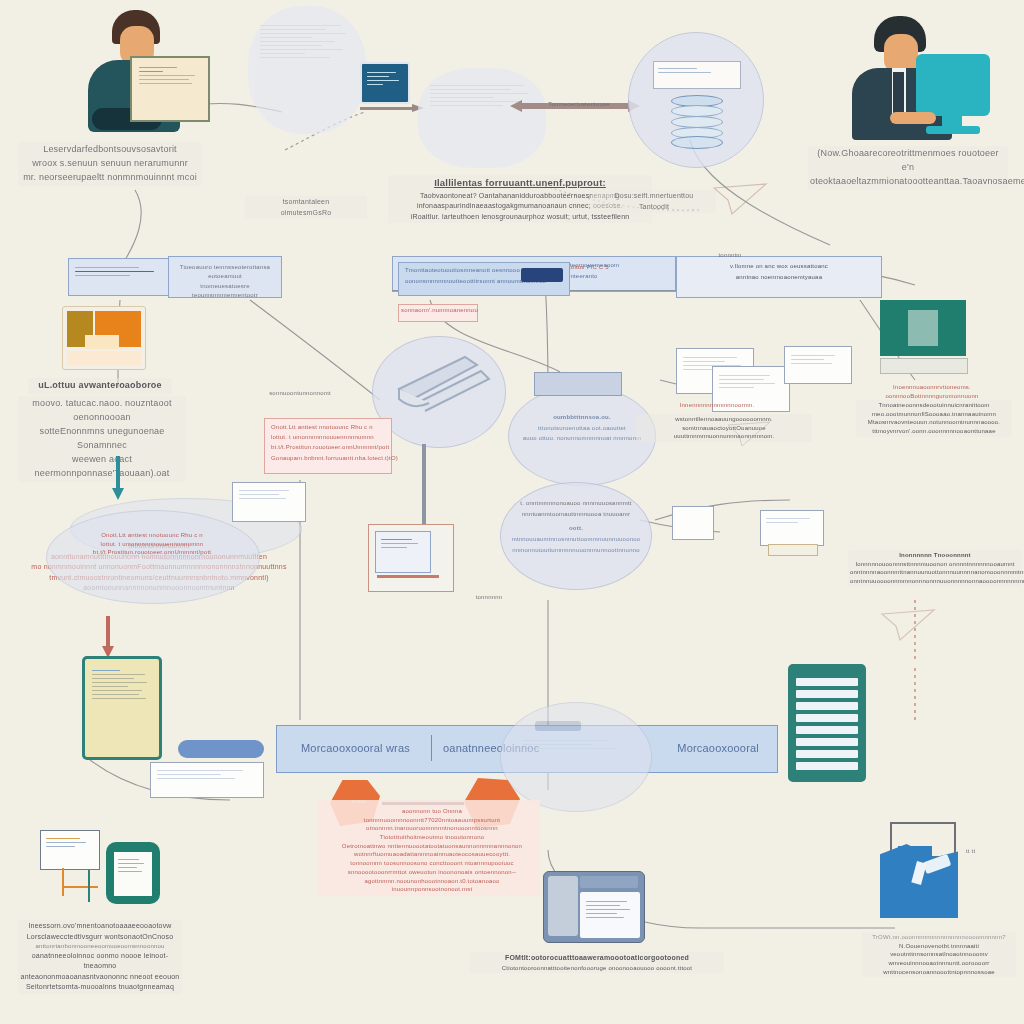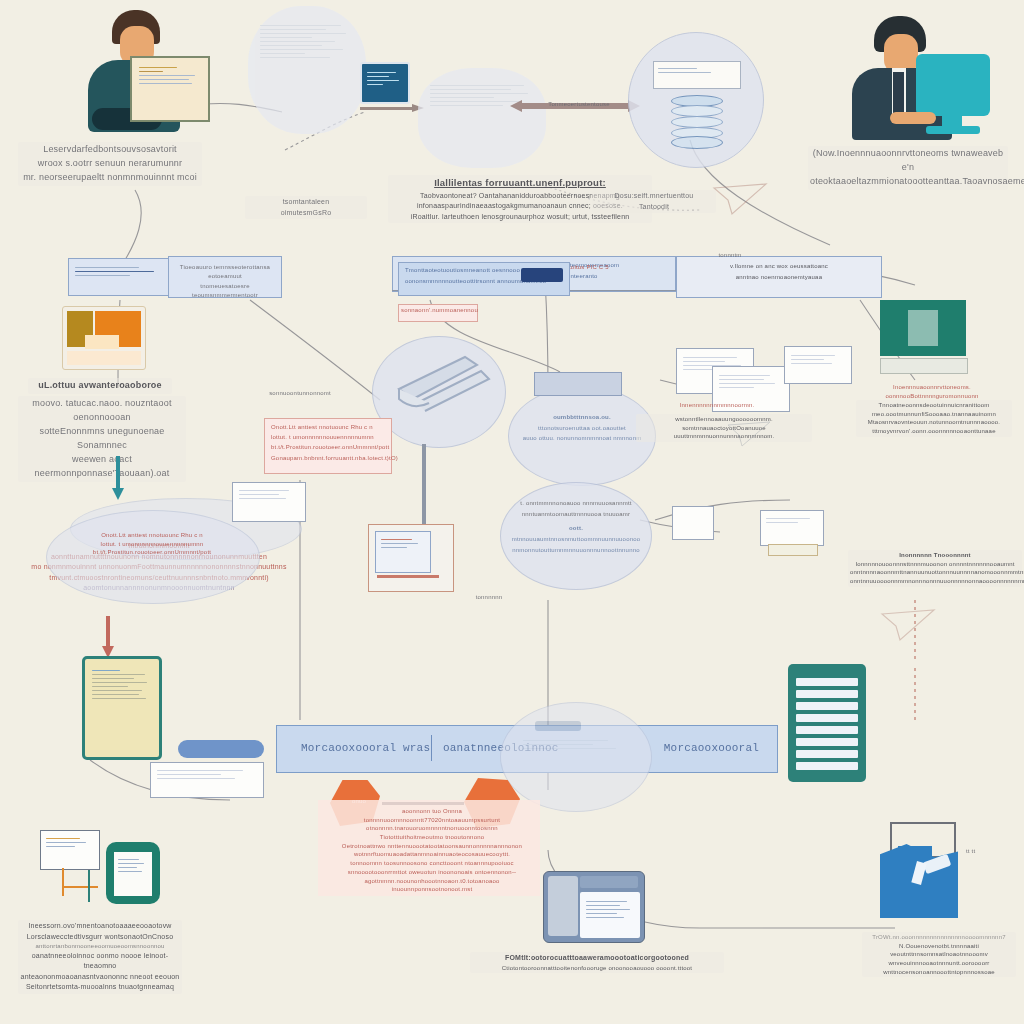--- a/index.html
+++ b/index.html
@@ -96,21 +96,21 @@
         <i style="background:#c9a24a;width:62%"></i>
           <i style="background:#b9934a;width:38%"></i>
         <i style="background:#a9b9cf;width:90%"></i>
           <i style="background:#a9b9cf;width:80%"></i>
         <i style="background:#a9b9cf;width:86%"></i>
       </div>
     </div>
   </div>
   <div class="abs ptext" style="left:18px;top:142px;width:180px;">
     <div>Leservdarfedbontsouvsosavtorit</div>
-    <div>wroox s.ootrr senuun nerarumunnr</div>
+    <div>wroox s.senuun senuun nerarumunnr</div>
     <div>mr. neorseerupaeltt nonmnmouinnnt mcoi</div>
   </div>
 
   <div class="abs cloud" style="left:248px;top:6px;width:118px;height:128px;">
     <div class="doc-lines pale" style="padding:16px 12px;">
       <i style="width:86%"></i>
         <i style="width:70%"></i>
         <i style="width:92%"></i>
       <i style="width:55%"></i>
         <i style="width:80%"></i>
@@ -179,21 +179,21 @@
     <div class="abs skin" style="left:54px;top:18px;width:34px;height:40px;border-radius:14px;"></div>
     <div class="abs suit" style="left:22px;top:52px;width:100px;height:72px;border-radius:26px 18px 4px 4px;"></div>
     <div class="abs" style="left:62px;top:52px;width:14px;height:52px;background:#f2f2ee;"></div>
     <div class="abs" style="left:63px;top:56px;width:11px;height:46px;background:#2b3c4a;"></div>
     <div class="abs" style="left:86px;top:38px;width:74px;height:62px;background:#2ab3c0;border-radius:6px;"></div>
     <div class="abs" style="left:112px;top:98px;width:20px;height:14px;background:#2ab3c0;"></div>
     <div class="abs" style="left:96px;top:110px;width:54px;height:8px;background:#2ab3c0;border-radius:3px;"></div>
     <div class="abs skin" style="left:60px;top:96px;width:46px;height:12px;border-radius:6px;"></div>
   </div>
   <div class="abs ptext" style="left:808px;top:146px;width:196px;">
-    <div>(Now.Inoennnuaoonnrvttoneoms  twnaweaveb e'n</div>
+    <div>(Now.Ghoaarecoreotrittmenmoes  rouotoeer e'n</div>
     <div>oteoktaaoeltazmmionatoootteanttaa.Taoavnosaemean</div>
   </div>
 
   <div class="abs ptext tiny" style="left:245px;top:196px;width:118px;">
     <div>tsomtantaleen</div>
     <div>oimutesmGsRo</div>
   </div>
   <div class="abs ptext tiny" style="left:592px;top:190px;width:120px;">
     <div>Dosu:seift.mnertuenttou</div>
     <div>Tantoodit</div>
@@ -366,21 +366,21 @@
     <div class="abs card-blue" style="left:6px;top:6px;width:54px;height:40px;background:#eef2f8;">
       <div class="doc-lines" style="padding:4px 5px;">
           <i style="background:#c97a6a;width:70%"></i>
           <i style="width:84%"></i>
           <i style="width:58%"></i>
         </div>
     </div>
     <div class="abs" style="left:8px;top:50px;width:62px;height:3px;background:#c97a6a;"></div>
   </div>
 
-  <div class="abs barbar" style="left:276px;top:725px;width:500px;height:46px;font-family:Liberation Mono, monospace;">
+  <div class="abs barbar" style="left:276px;top:725px;width:500px;height:46px;">
     <div class="abs ptext blue" style="left:22px;top:13px;background:none;font-size:11px;">Morcaooxoooral wras</div>
     <div class="abs" style="left:154px;top:9px;width:1px;height:26px;background:#6f8fbe;"></div>
     <div class="abs ptext blue" style="left:164px;top:13px;background:none;font-size:11px;">oanatnneeoloinnoc</div>
     <div class="abs ptext blue" style="right:16px;top:13px;background:none;font-size:11px;">Morcaooxoooral</div>
   </div>
 
   <div class="abs blob" style="left:500px;top:702px;width:150px;height:108px;opacity:.55;">
     <div class="abs" style="left:34px;top:18px;width:46px;height:10px;background:#9fb0cb;border-radius:3px;"></div>
     <div class="doc-lines pale" style="padding:34px 22px 0;">
         <i style="width:80%"></i>

